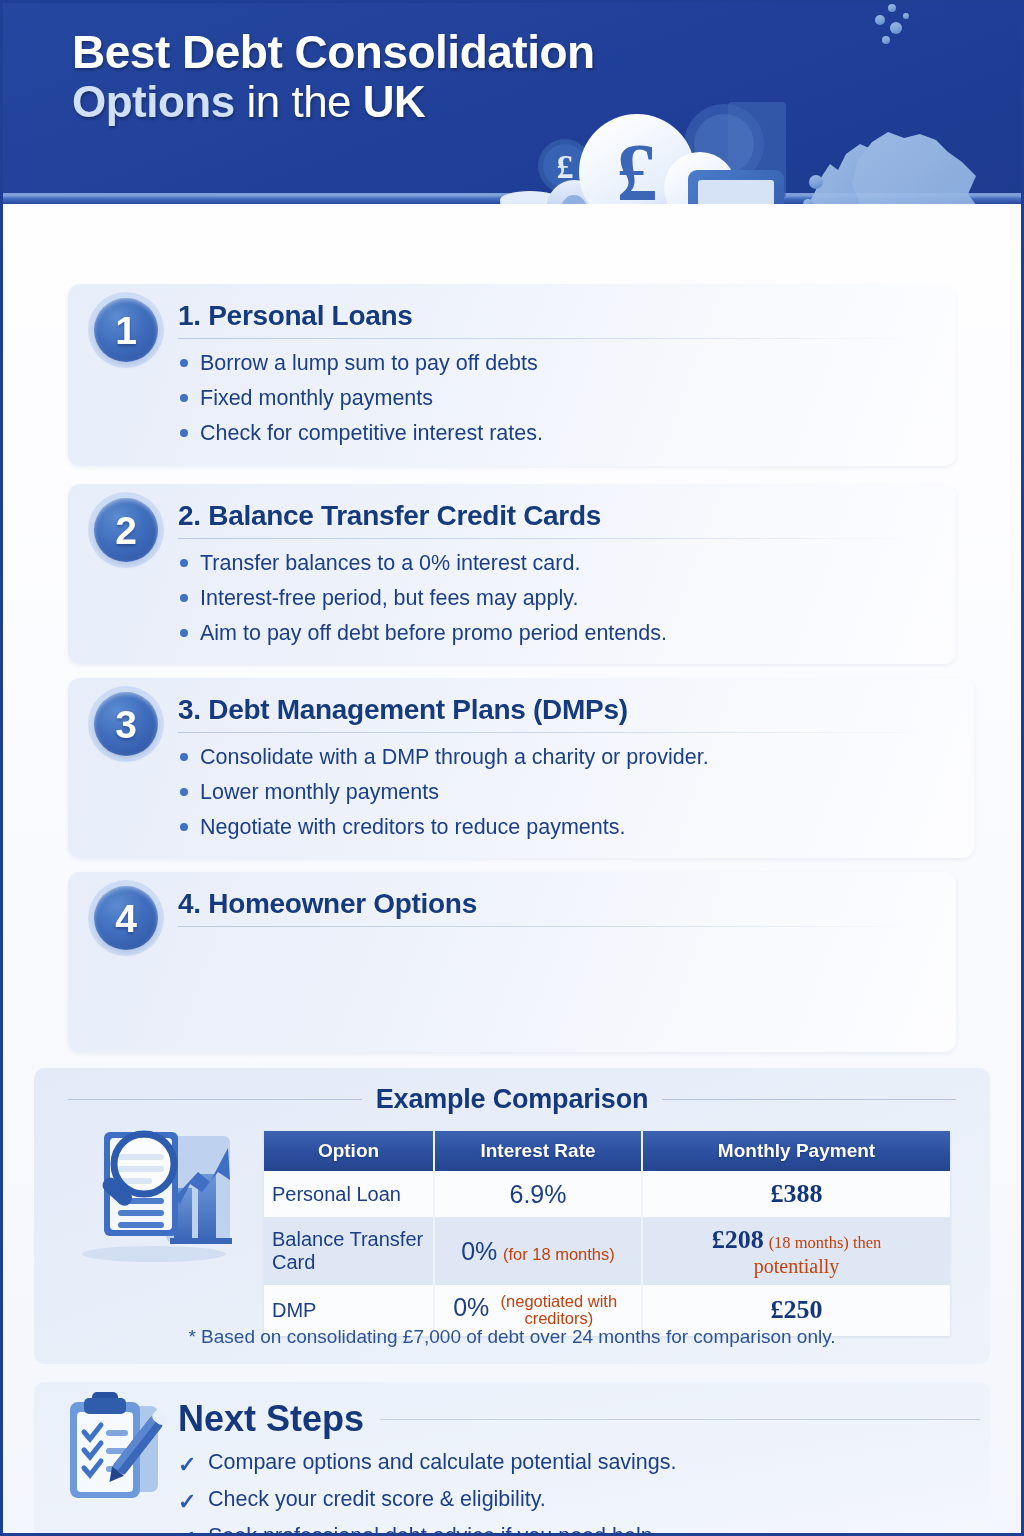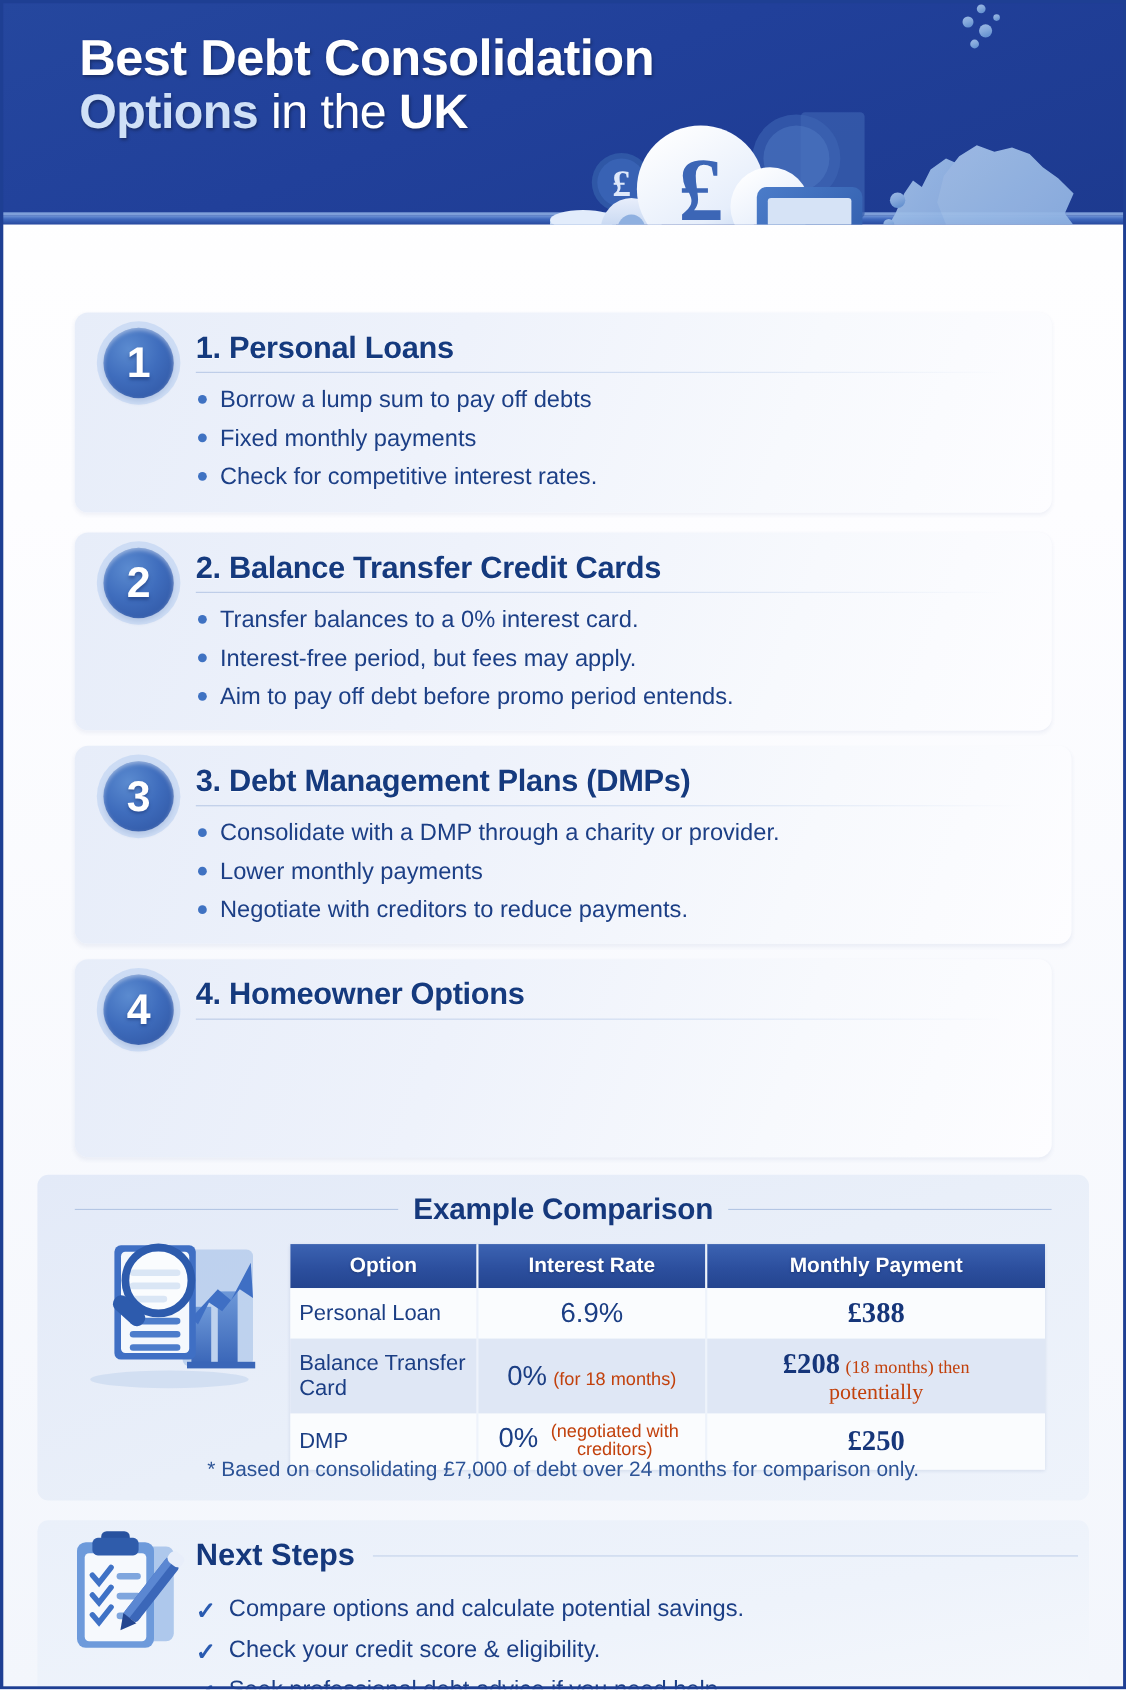--- a/index.html
+++ b/index.html
@@ -295,21 +295,21 @@
     position: absolute;
     left: 178px;
     top: 1398px;
     right: 44px;
     display: flex;
     align-items: center;
     gap: 16px;
     z-index: 4;
   }
   .next-title {
-    font-size: 28px;
+    font-size: 36px;
     font-weight: bold;
     color: #15387c;
     white-space: nowrap;
   }
   .next-head .rule { flex: 1; height: 1px; background: #c2d1ea; }
 
   ul.checks {
     position: absolute;
     left: 178px;
     top: 1444px;

